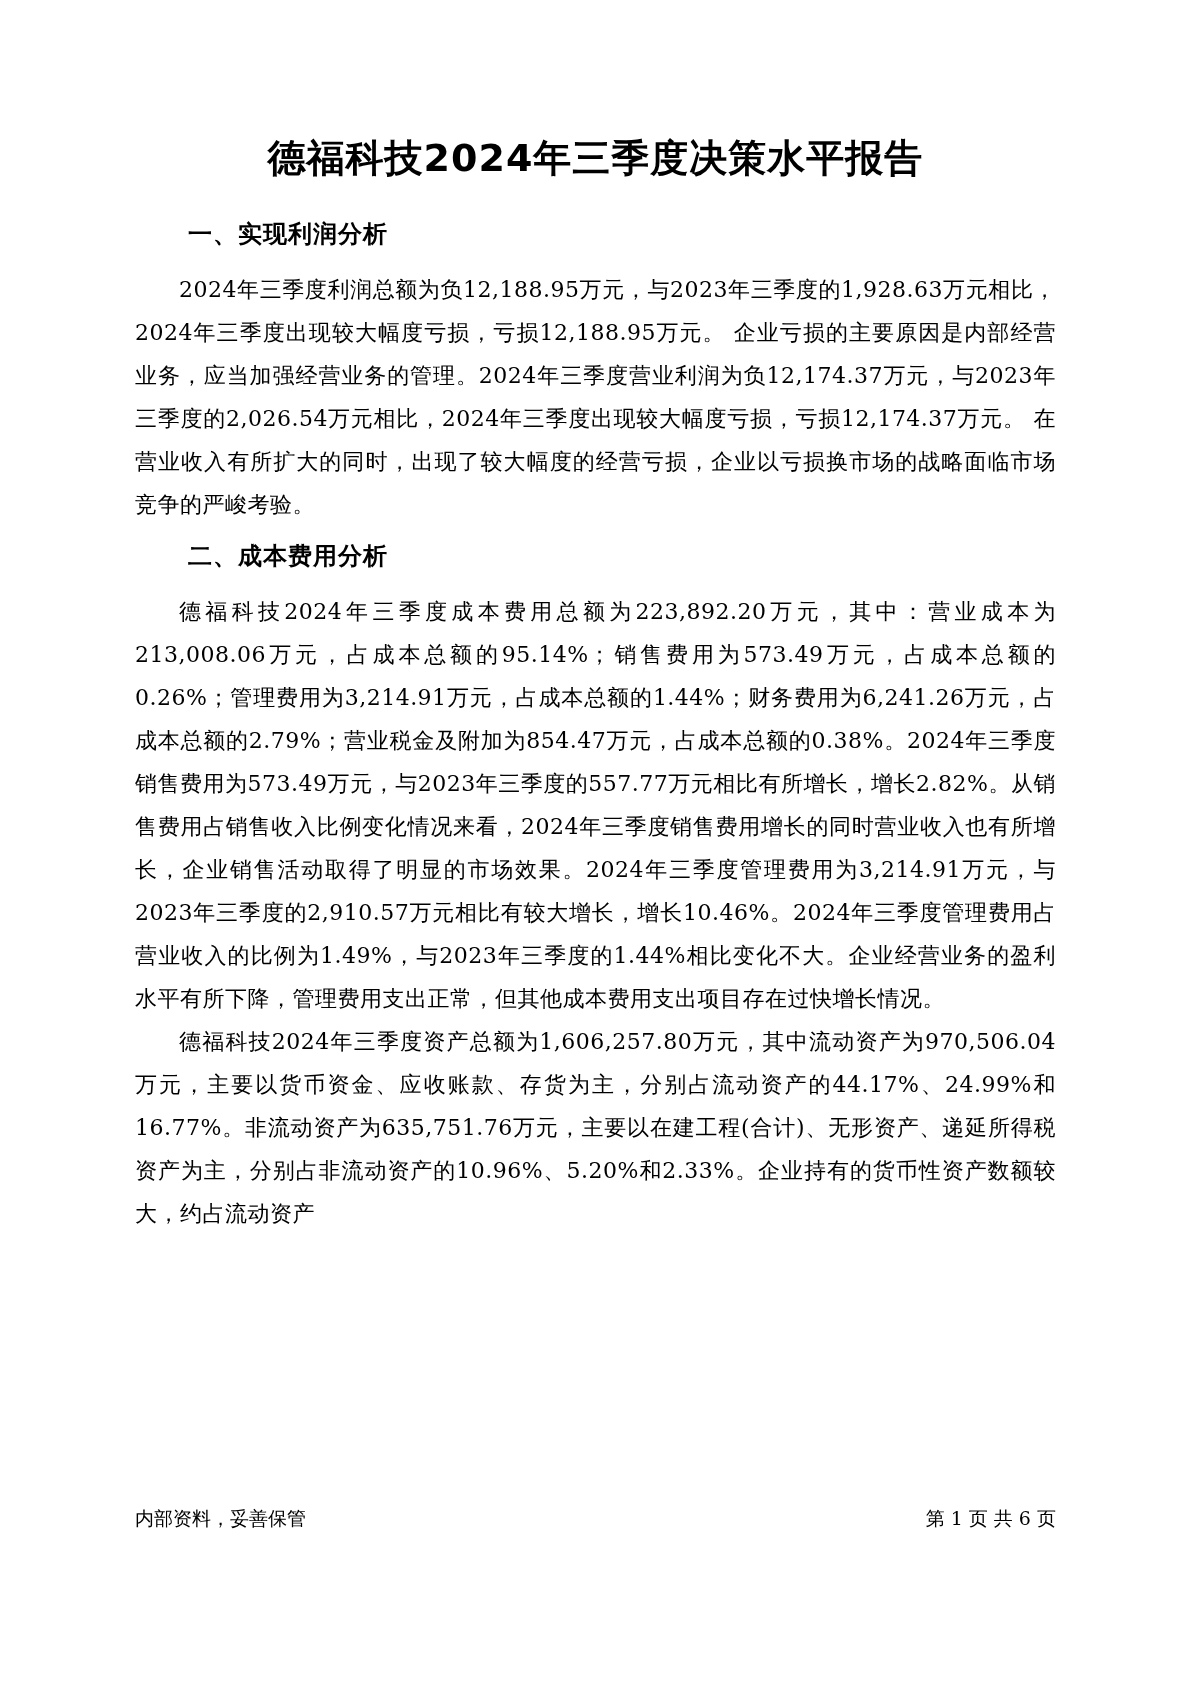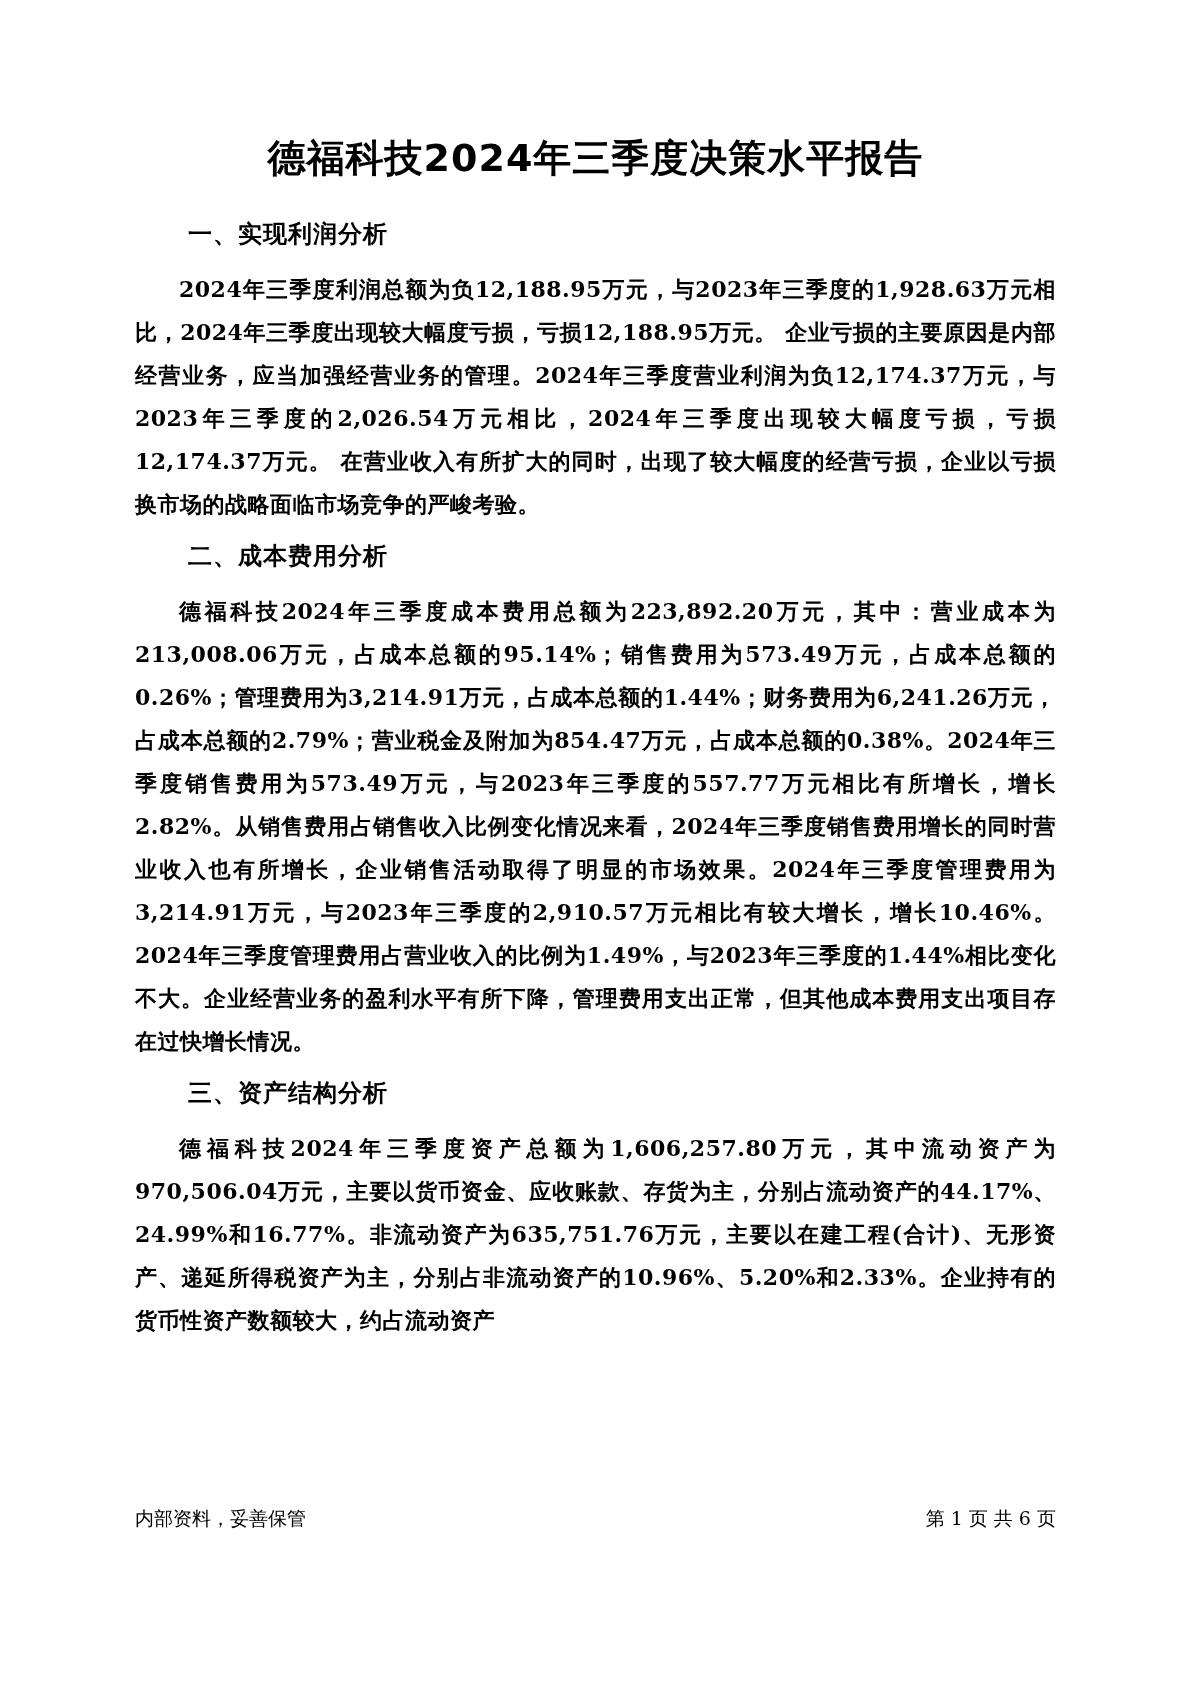--- a/index.html
+++ b/index.html
@@ -42,21 +42,20 @@
     margin-bottom: 12px;
     letter-spacing: 1px;
   }
   .para {
     font-size: 22px;
     line-height: 43px;
     text-align: justify;
     text-justify: inter-ideograph;
     text-indent: 2em;
     letter-spacing: 0.5px;
-    font-weight: bold;
   }
   .footer {
     position: absolute;
     left: 135px;
     width: 921px;
     top: 1505px;
     display: flex;
     justify-content: space-between;
     align-items: baseline;
     font-size: 19px;
@@ -70,21 +69,20 @@
   <div class="content">
 
     <h1 class="title">德福科技2024年三季度决策水平报告</h1>
 
     <h2 class="heading">一、实现利润分析</h2>
     <p class="para">2024年三季度利润总额为负12,188.95万元，与2023年三季度的1,928.63万元相比，2024年三季度出现较大幅度亏损，亏损12,188.95万元。 企业亏损的主要原因是内部经营业务，应当加强经营业务的管理。2024年三季度营业利润为负12,174.37万元，与2023年三季度的2,026.54万元相比，2024年三季度出现较大幅度亏损，亏损12,174.37万元。 在营业收入有所扩大的同时，出现了较大幅度的经营亏损，企业以亏损换市场的战略面临市场竞争的严峻考验。</p>
 
     <h2 class="heading">二、成本费用分析</h2>
     <p class="para">德福科技2024年三季度成本费用总额为223,892.20万元，其中：营业成本为213,008.06万元，占成本总额的95.14%；销售费用为573.49万元，占成本总额的0.26%；管理费用为3,214.91万元，占成本总额的1.44%；财务费用为6,241.26万元，占成本总额的2.79%；营业税金及附加为854.47万元，占成本总额的0.38%。2024年三季度销售费用为573.49万元，与2023年三季度的557.77万元相比有所增长，增长2.82%。从销售费用占销售收入比例变化情况来看，2024年三季度销售费用增长的同时营业收入也有所增长，企业销售活动取得了明显的市场效果。2024年三季度管理费用为3,214.91万元，与2023年三季度的2,910.57万元相比有较大增长，增长10.46%。2024年三季度管理费用占营业收入的比例为1.49%，与2023年三季度的1.44%相比变化不大。企业经营业务的盈利水平有所下降，管理费用支出正常，但其他成本费用支出项目存在过快增长情况。</p>
 
-    <h2 class="heading">三、资产结构分析</h2>
     <p class="para">德福科技2024年三季度资产总额为1,606,257.80万元，其中流动资产为970,506.04万元，主要以货币资金、应收账款、存货为主，分别占流动资产的44.17%、24.99%和16.77%。非流动资产为635,751.76万元，主要以在建工程(合计)、无形资产、递延所得税资产为主，分别占非流动资产的10.96%、5.20%和2.33%。企业持有的货币性资产数额较大，约占流动资产</p>
 
   </div>
 
   <div class="footer">
     <span>内部资料，妥善保管</span>
     <span>第 1 页  共 6 页</span>
   </div>
 </div>
 

